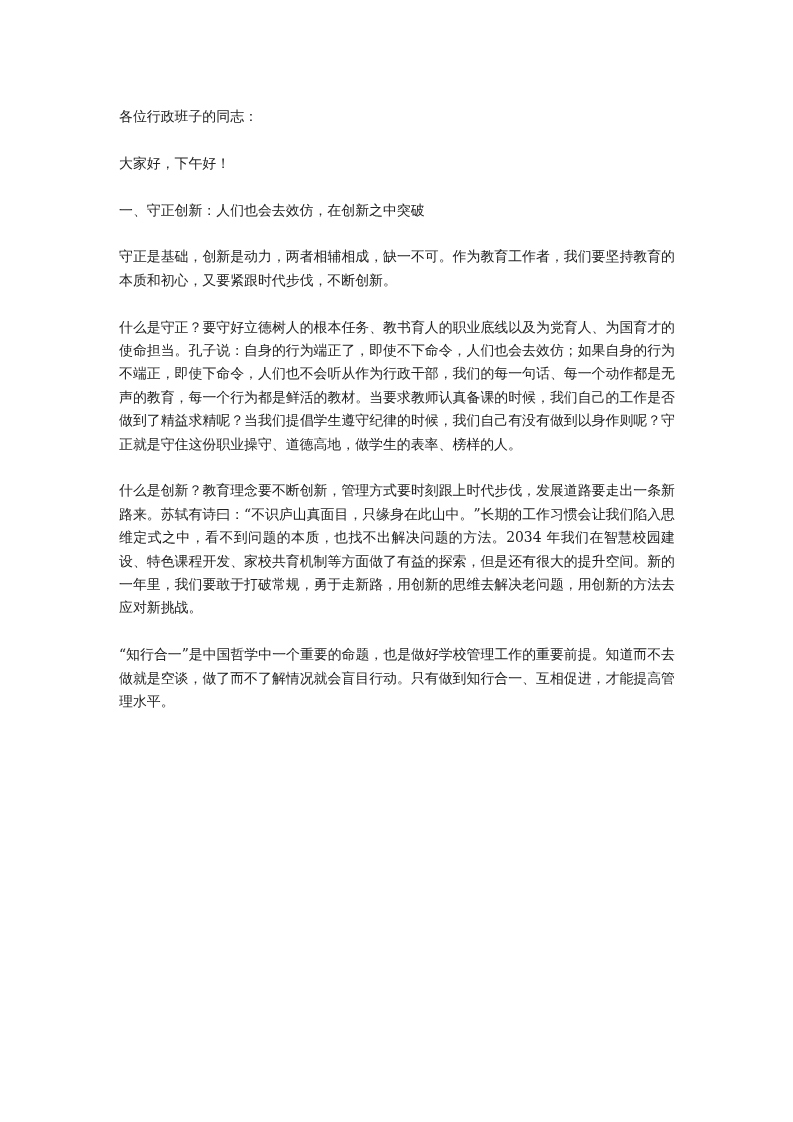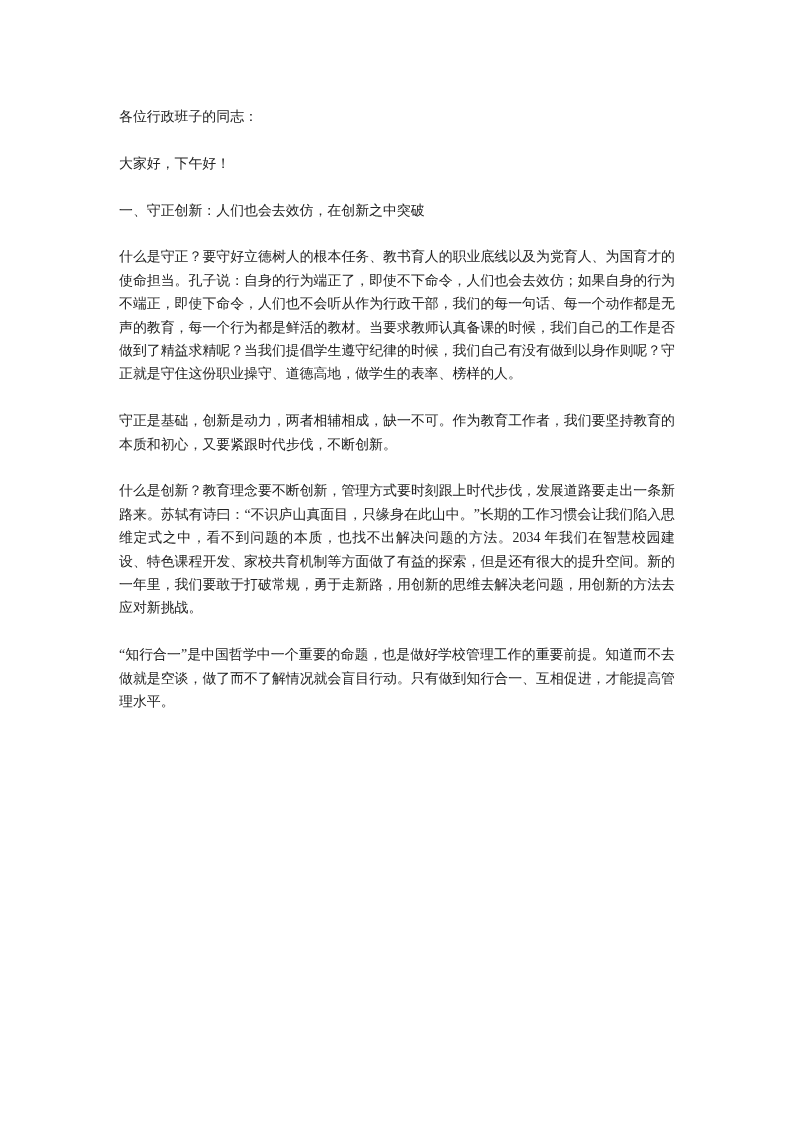--- a/index.html
+++ b/index.html
@@ -8,30 +8,30 @@
     position: absolute;
     left: 119px;
     top: 105px;
     width: 556px;
     font-family: "DejaVu Serif", "Liberation Serif", serif;
     font-size: 13.9px;
     line-height: 23.4px;
     color: #222222;
     text-align: justify;
   }
-  .page p { margin: 0 0 23.4px 0; font-family: Liberation Serif, serif; }
+  .page p { margin: 0 0 23.4px 0; }
   .page p.salutation { margin-bottom: 23.4px; }
   .page p.heading { margin-bottom: 23.4px; }
 </style>
 </head>
 <body>
 
 <div class="page">
   <p class="salutation">各位行政班子的同志：</p>
   <p class="greeting">大家好，下午好！</p>
 
   <p class="heading">一、守正创新：人们也会去效仿，在创新之中突破</p>
+  <p>守正是基础，创新是动力，两者相辅相成，缺一不可。作为教育工作者，我们要坚持教育的本质和初心，又要紧跟时代步伐，不断创新。</p>
   <p>什么是守正？要守好立德树人的根本任务、教书育人的职业底线以及为党育人、为国育才的使命担当。孔子说：自身的行为端正了，即使不下命令，人们也会去效仿；如果自身的行为不端正，即使下命令，人们也不会听从作为行政干部，我们的每一句话、每一个动作都是无声的教育，每一个行为都是鲜活的教材。当要求教师认真备课的时候，我们自己的工作是否做到了精益求精呢？当我们提倡学生遵守纪律的时候，我们自己有没有做到以身作则呢？守正就是守住这份职业操守、道德高地，做学生的表率、榜样的人。</p>
-  <p>守正是基础，创新是动力，两者相辅相成，缺一不可。作为教育工作者，我们要坚持教育的本质和初心，又要紧跟时代步伐，不断创新。</p>
   <p>什么是创新？教育理念要不断创新，管理方式要时刻跟上时代步伐，发展道路要走出一条新路来。苏轼有诗曰：“不识庐山真面目，只缘身在此山中。”长期的工作习惯会让我们陷入思维定式之中，看不到问题的本质，也找不出解决问题的方法。2034 年我们在智慧校园建设、特色课程开发、家校共育机制等方面做了有益的探索，但是还有很大的提升空间。新的一年里，我们要敢于打破常规，勇于走新路，用创新的思维去解决老问题，用创新的方法去应对新挑战。</p>
 
   <p>“知行合一”是中国哲学中一个重要的命题，也是做好学校管理工作的重要前提。知道而不去做就是空谈，做了而不了解情况就会盲目行动。只有做到知行合一、互相促进，才能提高管理水平。</p>
 </div>
 
 </body></html>

